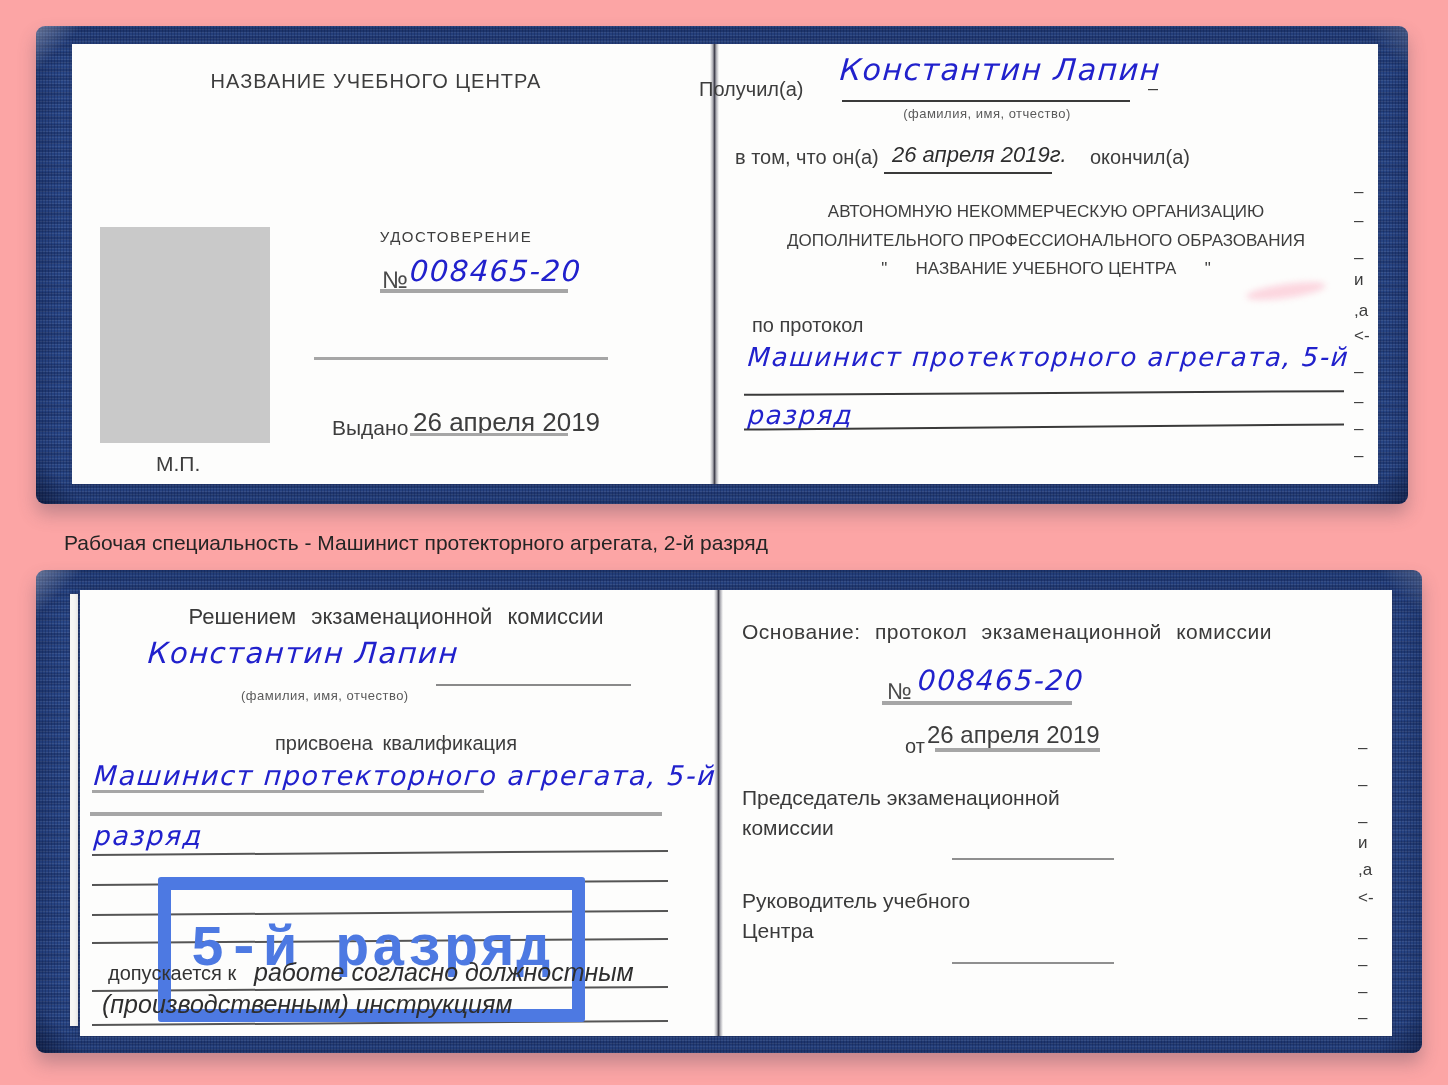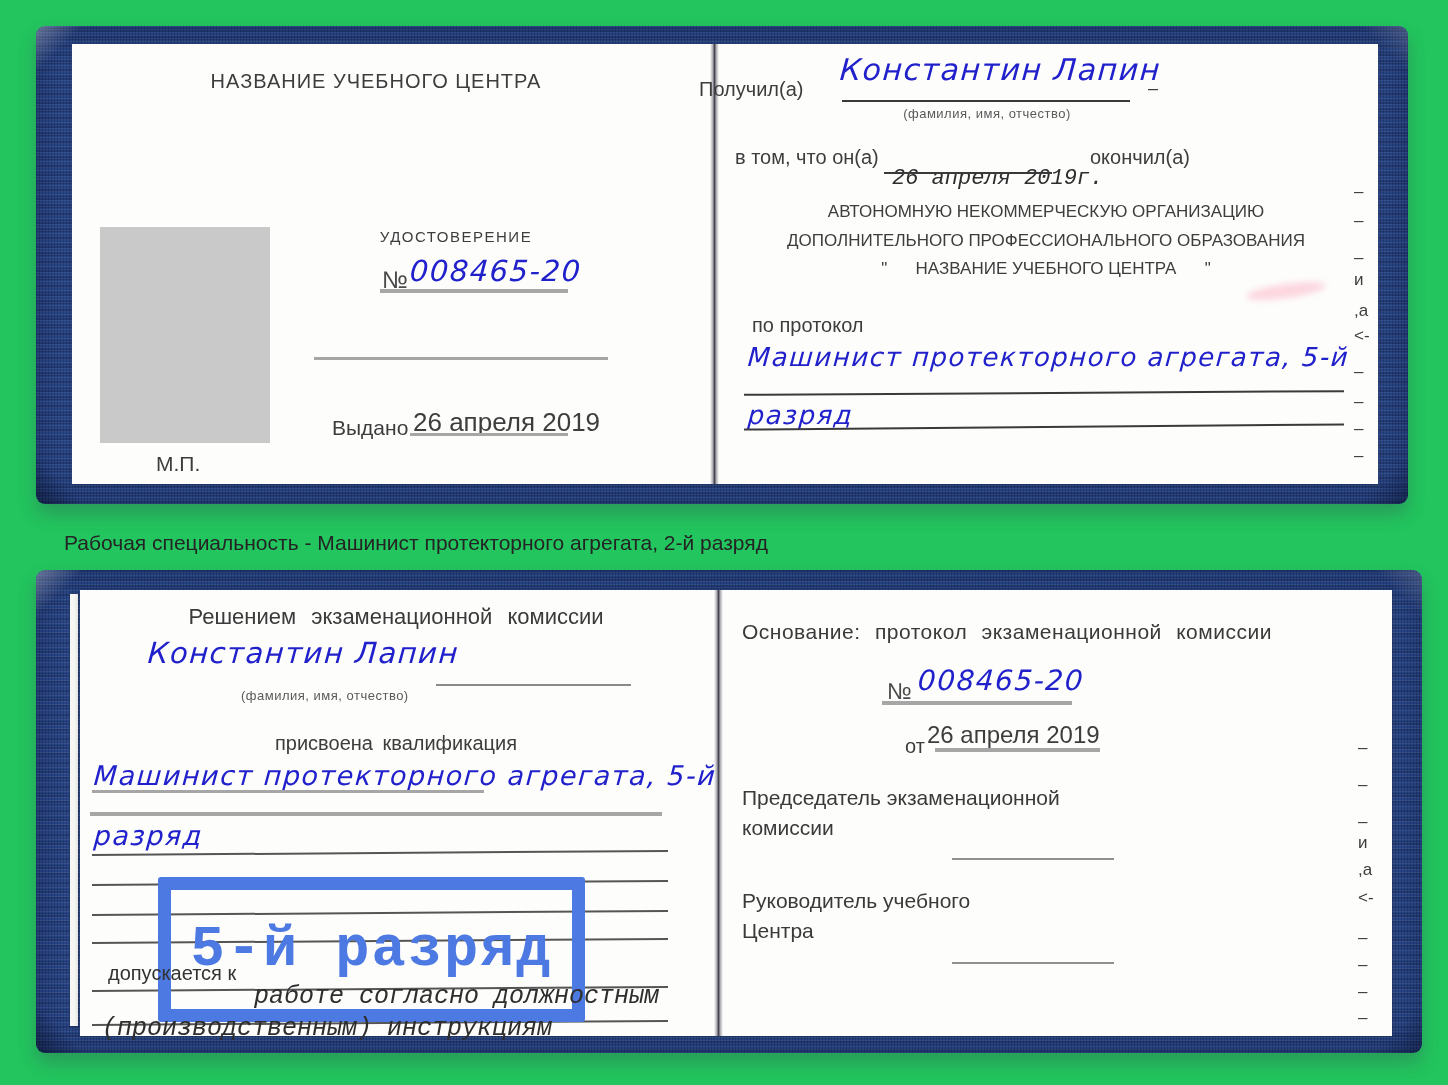--- a/index.html
+++ b/index.html
@@ -1,16 +1,16 @@
 <!DOCTYPE html>
 <html><head>
 <meta charset="utf-8">
 <style>
   html,body{margin:0;padding:0;background:#f3f3f1;}
-  .scan{position:relative;width:1448px;height:1085px;background:#22c55e;overflow:hidden;
+  .scan{position:relative;width:1448px;height:1085px;background:#fca5a5;overflow:hidden;
         font-family:"Liberation Sans",sans-serif;color:#3d3d3d;}
 
   
   .cover{position:absolute;border-radius:9px;background-color:#2b4a8c;
     background-image:
       repeating-linear-gradient(90deg, rgba(12,24,68,.28) 0 1px, transparent 1px 3px),
       repeating-linear-gradient(0deg, rgba(255,255,255,.09) 0 1px, transparent 1px 3px),
       repeating-linear-gradient(0deg, rgba(10,22,60,.20) 0 4px, transparent 4px 8px);
     box-shadow:0 10px 18px rgba(60,60,80,.30), inset 0 0 46px rgba(8,18,52,.5);}
   .cover::before{content:"";position:absolute;inset:0;border-radius:inherit;pointer-events:none;
@@ -37,21 +37,21 @@
   .abs{position:absolute;}
   .lbl{font-size:20px;color:#3d3d3d;}
   .small-hint{font-size:13px;color:#5a5a5a;letter-spacing:.5px;}
   .center{text-align:center;}
   .pre{white-space:pre;}
 
   
   .ink{color:#2121cc;font-style:italic;letter-spacing:1.5px;transform:skewX(-4deg);
        font-family:"DejaVu Sans",sans-serif;}
   
-  .serif-it{font-family:Liberation Mono, monospace;font-style:italic;color:#2e2e2e;margin-top:24px;}
+  .serif-it{font-family:Liberation Sans, sans-serif;font-style:italic;color:#2e2e2e;}
 
   
   .gline{position:absolute;background:#a6a6a6;}
   .dline{position:absolute;background:#3a3a3a;}
   .rline{position:absolute;background:#555;height:2px;}
 
   
   .frag-col{position:absolute;width:30px;}
   .frag-col span{position:absolute;left:0;font-size:17px;color:#3c3c3c;}
   .fcol-top span:nth-child(1){top:0}   .fcol-top span:nth-child(2){top:29px}

